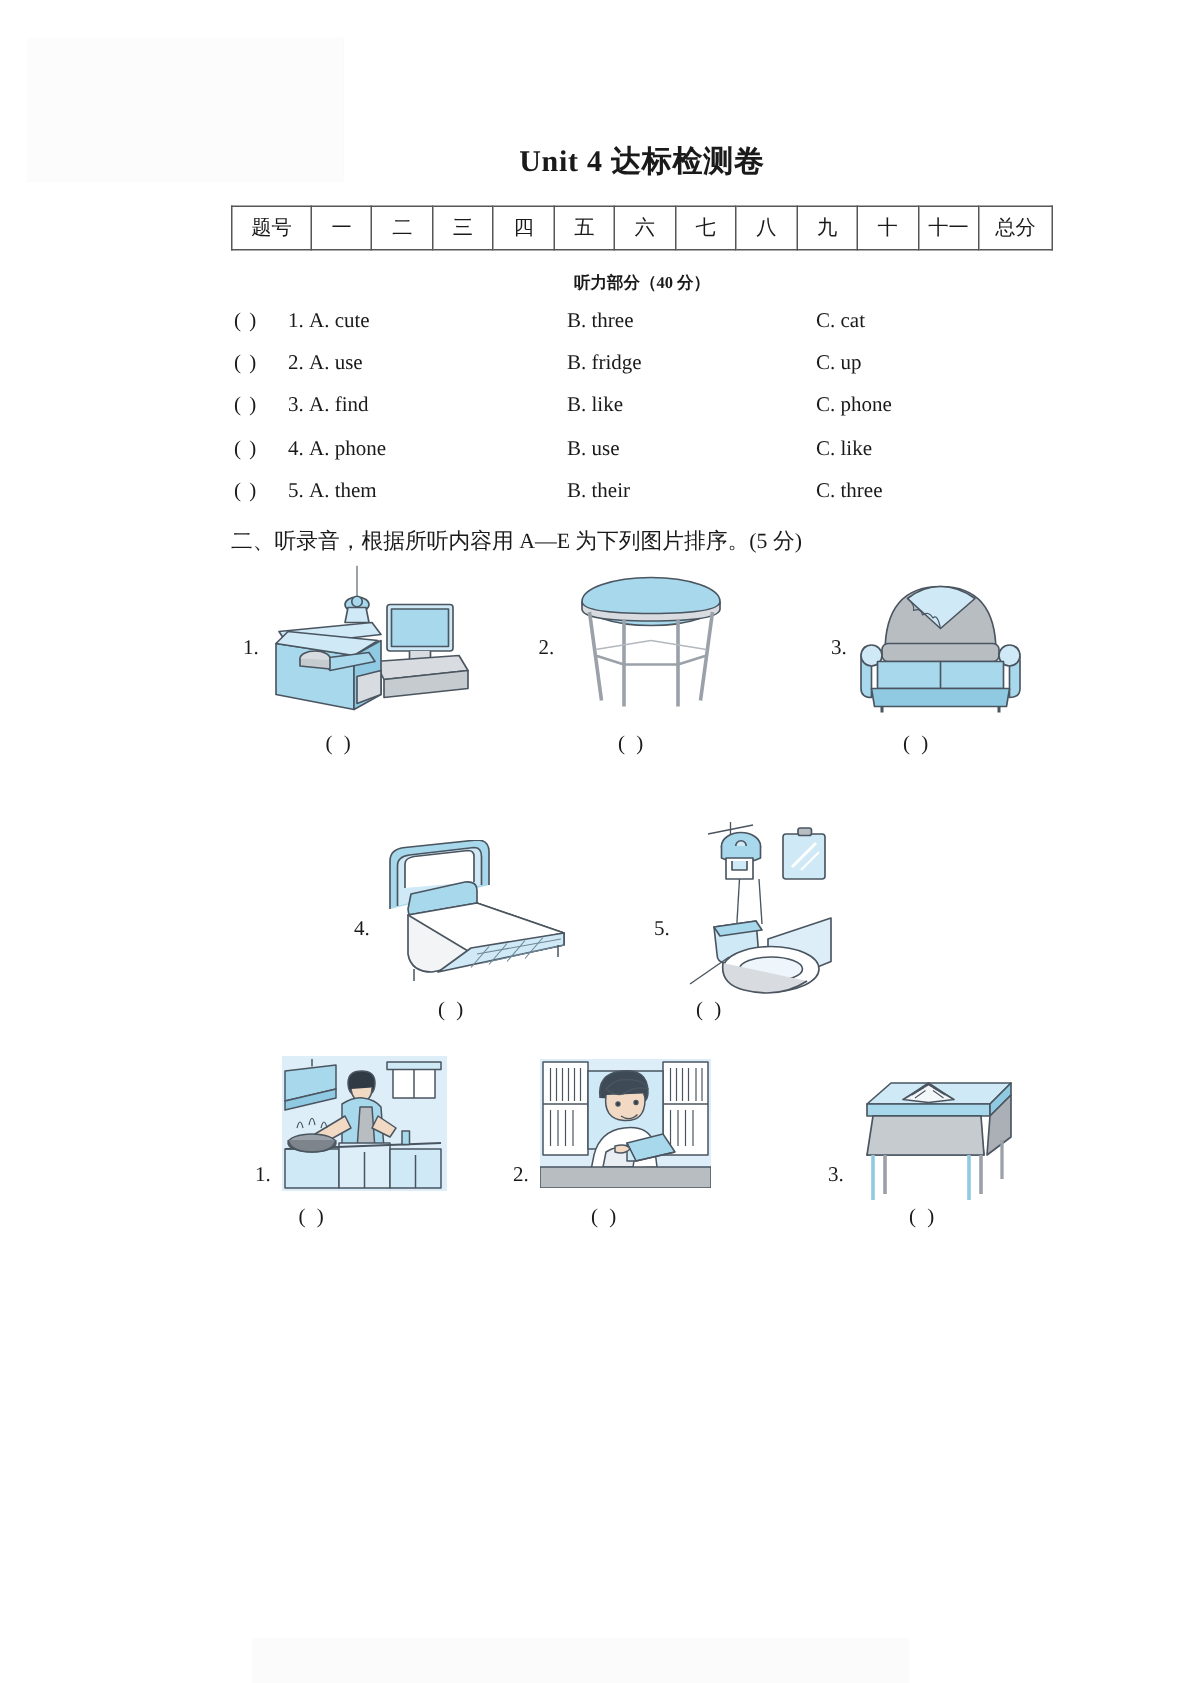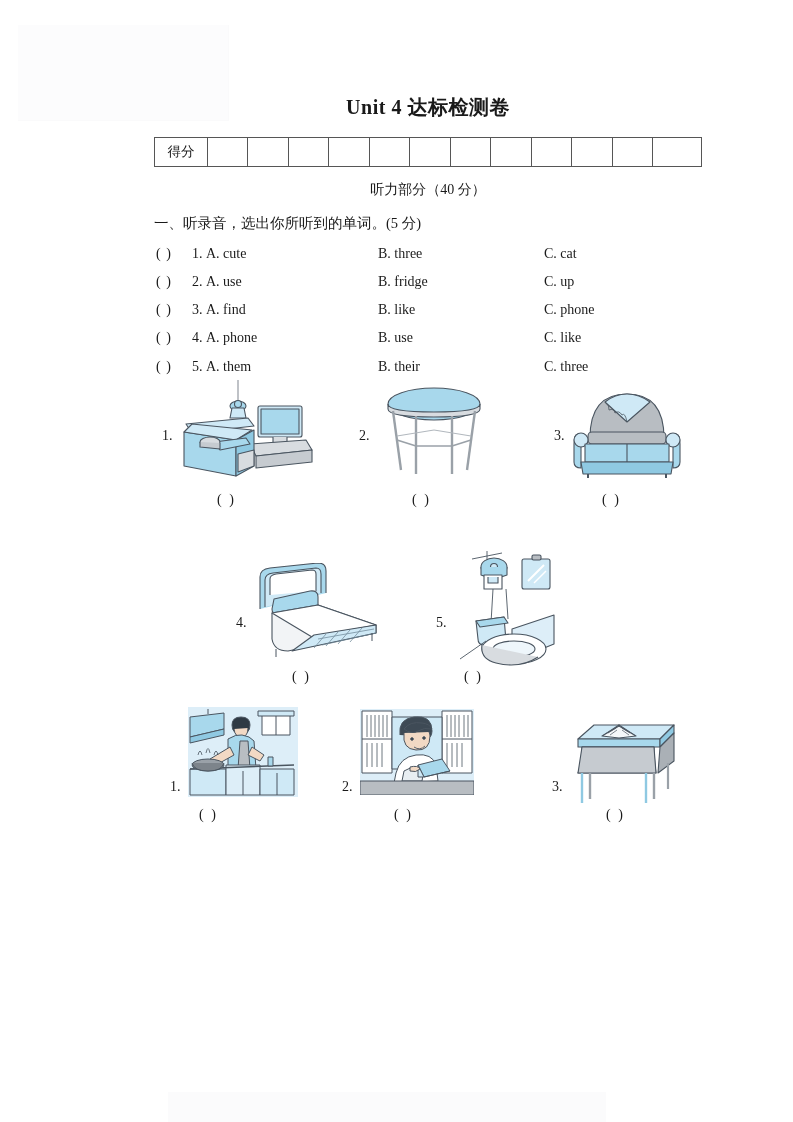--- a/index.html
+++ b/index.html
@@ -65,22 +65,23 @@
     text-align: center;
     vertical-align: middle;
     font-size: 13.5px;
     font-family: "Liberation Serif", "DejaVu Serif", serif;
   }
   table.score-table td.lbl { width: 50px; }
   table.score-table td.tot { width: 46px; }
 
   .section-title {
     text-align: center;
-    font-size: 14px;
+    font-size: 11px;
     margin-top: 14px;
+    font-weight: bold;
   }
 
   .q-heading {
     font-size: 14.5px;
     margin-top: 14px;
     line-height: 1.5;
   }
 
   .choice-row {
     display: flex;
@@ -121,41 +122,40 @@
 
   <div class="artifact-tl"></div>
   <div class="artifact-bl"></div>
 
   <div class="content">
 
     <h1 class="doc-title">Unit 4 达标检测卷</h1>
 
     <table class="score-table">
       <tbody>
-      <tr>
-        <td class="lbl">得分</td>
-        <td></td>
-        <td></td>
-        <td></td>
-        <td></td>
-        <td></td>
-        <td></td>
-        <td></td>
-        <td></td>
-        <td></td>
-        <td></td>
-        <td></td>
-        <td class="tot"></td>
+          <tr>
+        <td class="lbl">题号</td>
+        <td>一</td>
+        <td>二</td>
+        <td>三</td>
+        <td>四</td>
+        <td>五</td>
+        <td>六</td>
+        <td>七</td>
+        <td>八</td>
+        <td>九</td>
+        <td>十</td>
+        <td>十一</td>
+        <td class="tot">总分</td>
       </tr>
     </tbody>
       </table>
 
     <div class="section-title">听力部分（40 分）</div>
 
-    <div class="q-heading">一、听录音，选出你所听到的单词。(5 分)</div>
 
     <div class="choice-row">
       <span class="slot">(    )</span>
       <span class="opt-a"><span>1.</span>&nbsp;<span>A. cute</span></span>
       <span class="opt-b">B. three</span>
       <span class="opt-c">C. cat</span>
     </div>
     <div class="choice-row">
       <span class="slot">(    )</span>
       <span class="opt-a"><span>2.</span>&nbsp;<span>A. use</span></span>
@@ -174,20 +174,21 @@
       <span class="opt-b">B. use</span>
       <span class="opt-c">C. like</span>
     </div>
     <div class="choice-row">
       <span class="slot">(    )</span>
       <span class="opt-a"><span>5.</span>&nbsp;<span>A. them</span></span>
       <span class="opt-b">B. their</span>
       <span class="opt-c">C. three</span>
     </div>
 
+    <div class="q-heading">二、听录音，根据所听内容用 A—E 为下列图片排序。(5 分)</div>
 
     <div class="pic-row" style="height:165px; margin-top:4px;">
 
       <div class="pic-num" style="left:8px; top:48px;">1.</div>
       <div class="pic-cell" style="left:22px; top:0px;">
         <svg width="140" height="100" viewBox="0 0 140 100">
           <g fill="none" stroke="#4a5560" stroke-width="1.1" stroke-linejoin="round">
             <line x1="62" y1="0" x2="62" y2="22" stroke="#8a9099"></line>
             <ellipse cx="62" cy="26" rx="8" ry="5" fill="#a8d8ec"></ellipse>
             <path d="M56 28 L54 38 L70 38 L68 28 Z" fill="#cfe9f6"></path>

